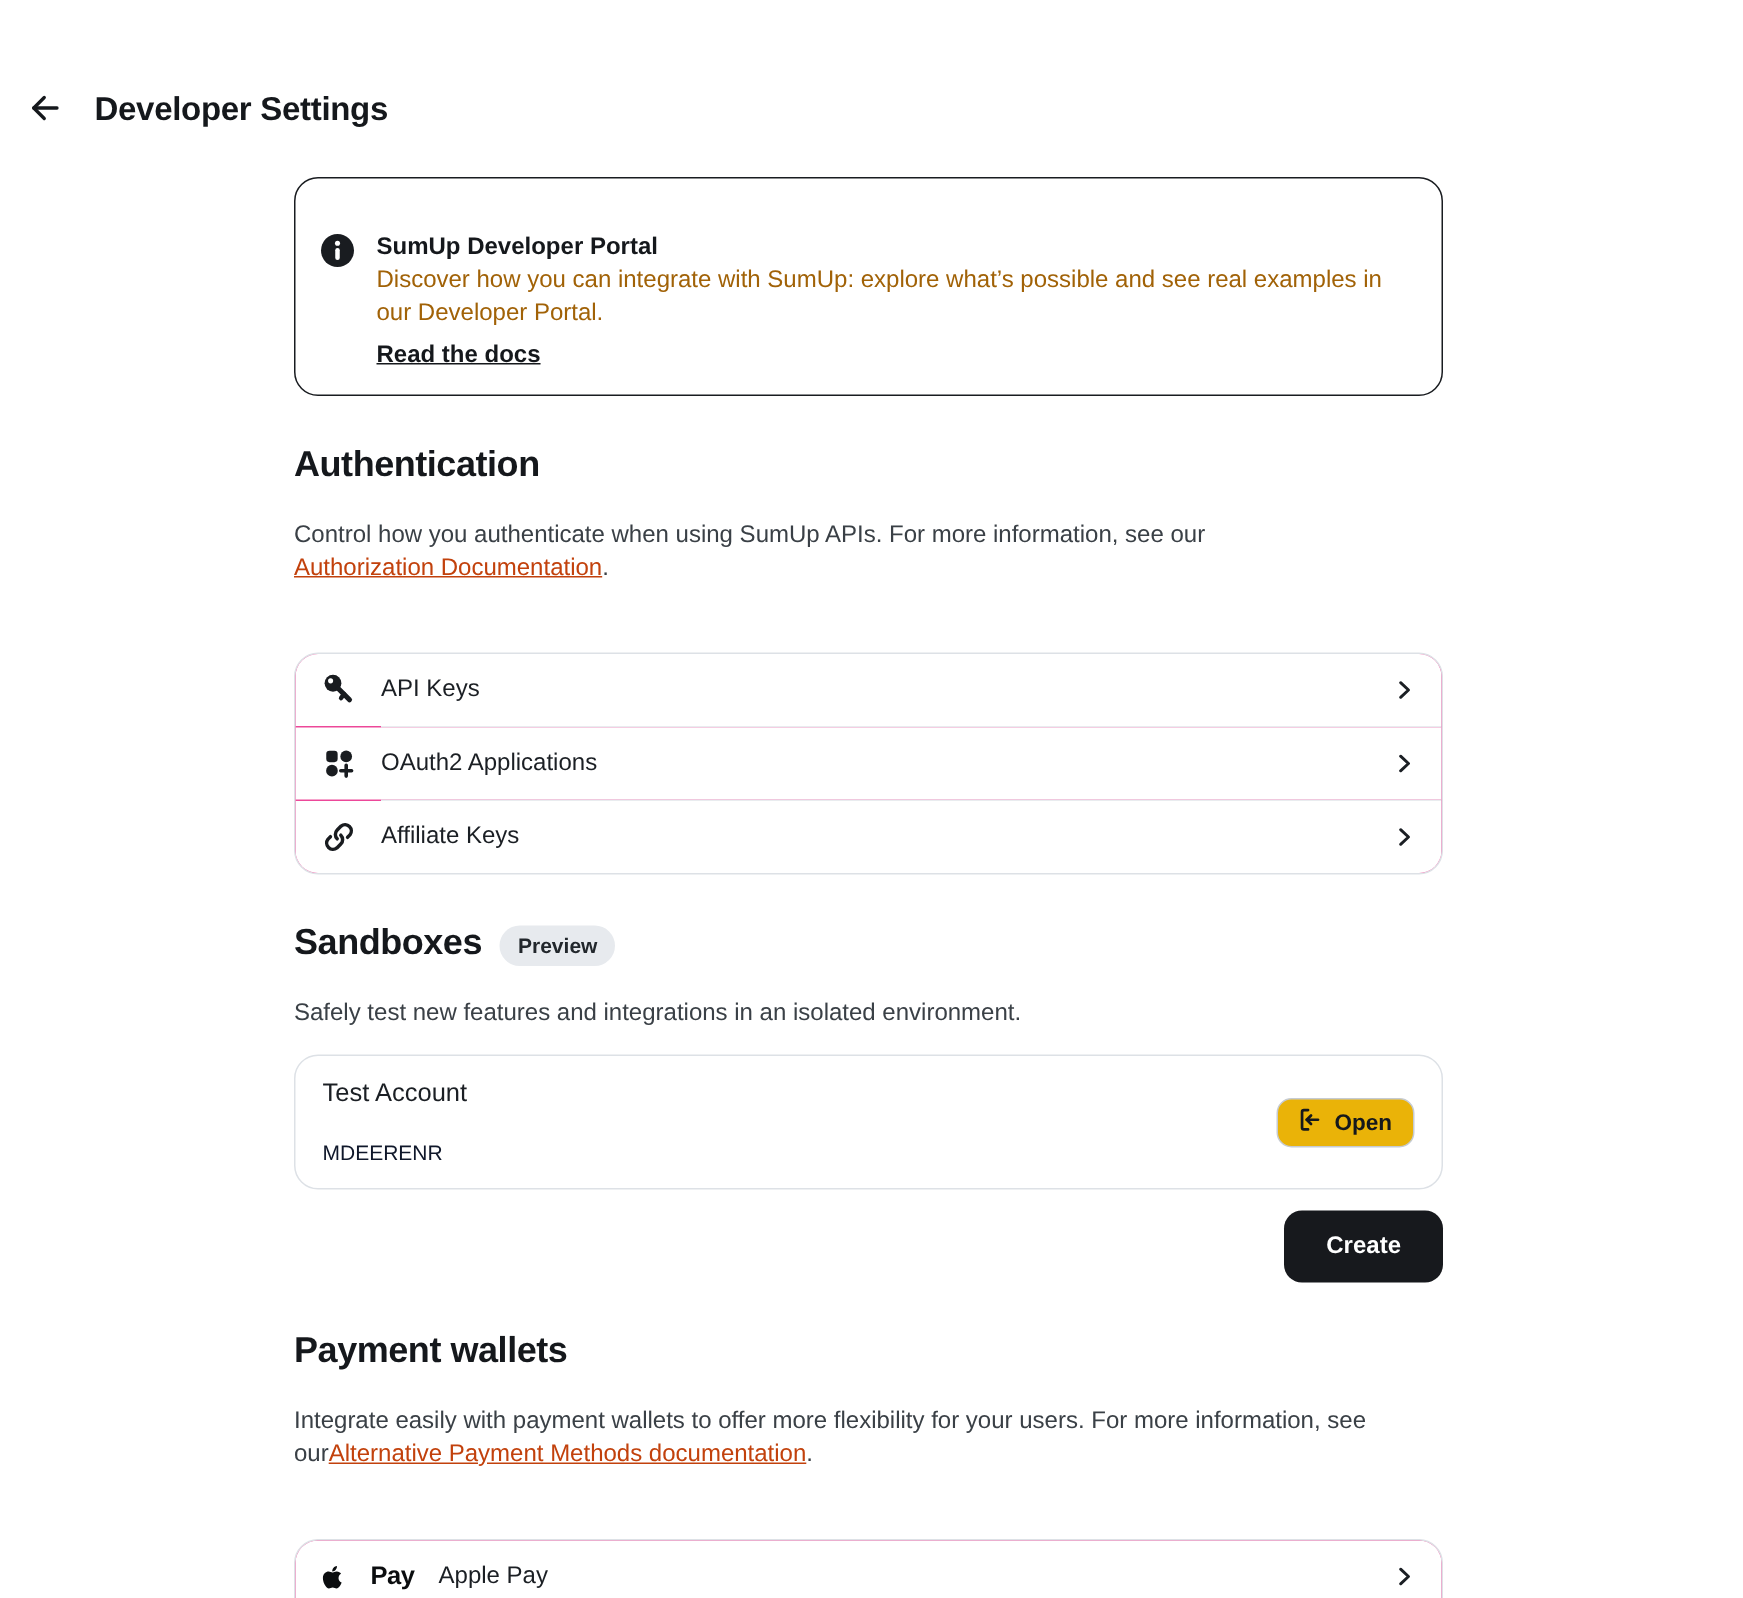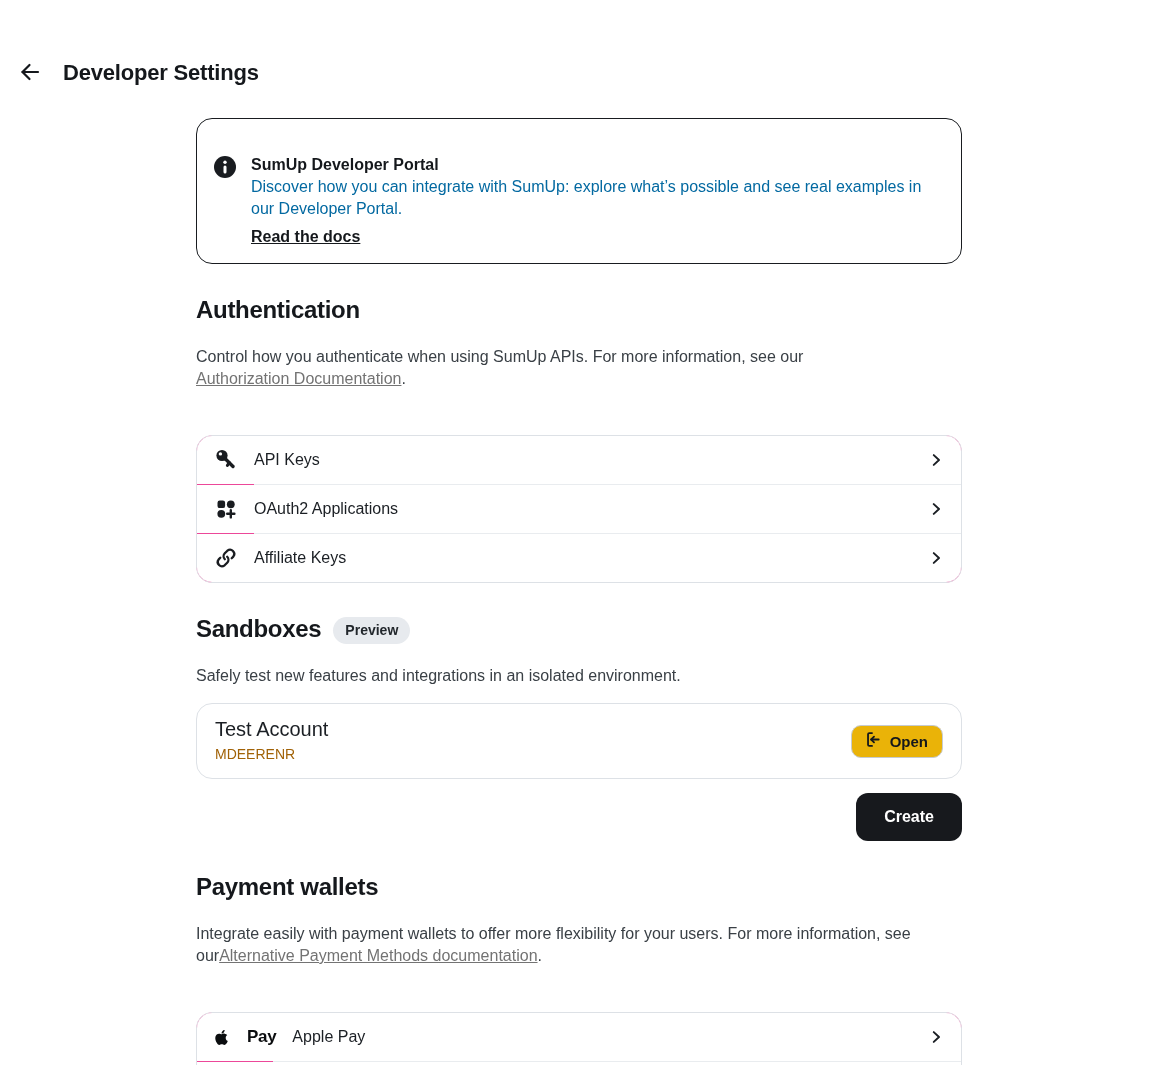--- a/index.html
+++ b/index.html
@@ -39,21 +39,21 @@
   .info-banner {
     border: 1px solid #191c20;
     border-radius: 16px;
     padding: 35px 20px 17px 16px;
     display: flex;
     gap: 14px;
     cursor: pointer;
   }
   .info-banner .icon-wrap { flex: 0 0 24px; padding-top: 1px; }
   .info-banner h3 { font-size: 16px; font-weight: 700; line-height: 22px; color: #15181c; }
-  .info-banner p  { font-size: 16px; line-height: 22px; color: #0369a1; }
+  .info-banner p  { font-size: 16px; line-height: 22px; color: #a16207; }
   .info-banner .banner-link {
     display: inline-block;
     margin-top: 8px;
     font-size: 16px;
     font-weight: 700;
     color: #15181c;
     text-decoration: underline;
   }
   
   h2.section-heading {
@@ -66,21 +66,21 @@
     display: flex;
     align-items: center;
   }
   .section-desc {
     font-size: 16px;
     line-height: 22px;
     color: #3a4046;
     margin-bottom: 26px;
   }
   .section-desc a, .text-link {
-    color: #737373;
+    color: #c2410c;
     text-decoration: underline;
     white-space: nowrap;
     cursor: pointer;
   }
   .badge {
     display: inline-block;
     margin-left: 12px;
     background: #e7eaee;
     color: #22272c;
     font-size: 14px;
@@ -115,22 +115,22 @@
   
   .sandbox-card {
     border: 1px solid #dde1e6;
     border-radius: 16px;
     padding: 14px 18px 14px 18px;
     display: flex;
     align-items: center;
     justify-content: space-between;
     background: #fff;
   }
-  .sandbox-name { font-size: 20px; line-height: 22px; color: #1b1f24; }
-  .sandbox-code { font-size: 14px; line-height: 20px; color: #a16207; margin-top: 4px; }
+  .sandbox-name { font-size: 17px; line-height: 22px; color: #1b1f24; }
+  .sandbox-code { font-size: 14px; line-height: 20px; color: #0f172a; margin-top: 18px; }
   .open-btn {
     display: flex;
     align-items: center;
     gap: 8px;
     background: #eab308;
     border: 1px solid #c6cbd1;
     border-radius: 10px;
     padding: 6px 14px 6px 11px;
     font-family: inherit;
     font-size: 15px;

